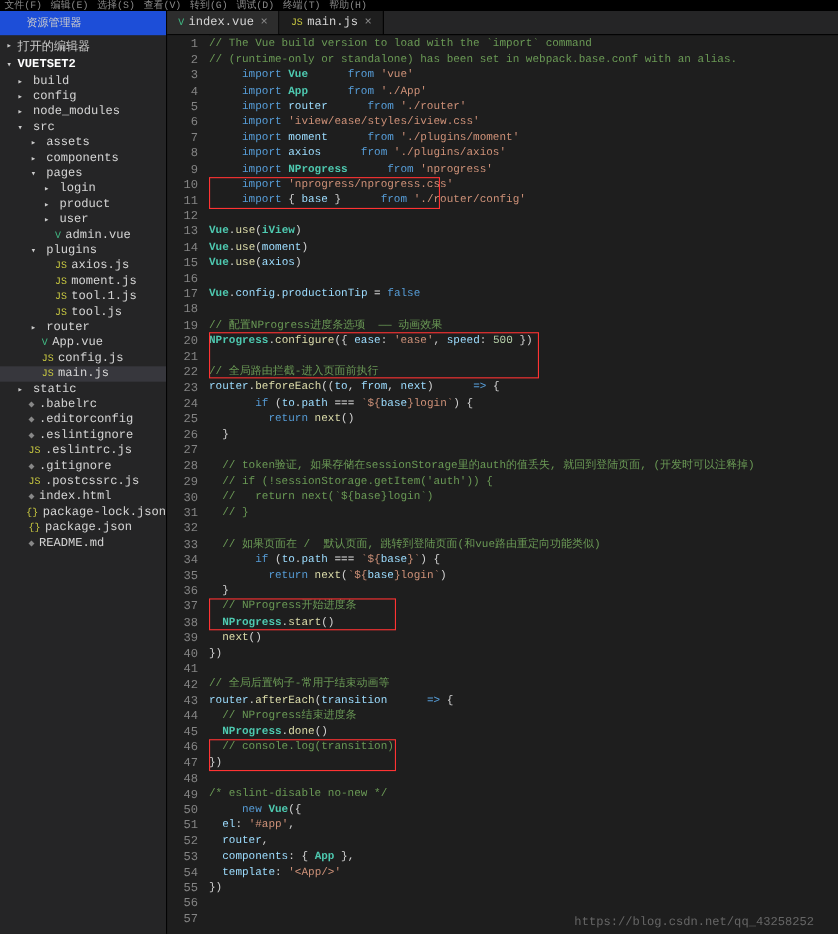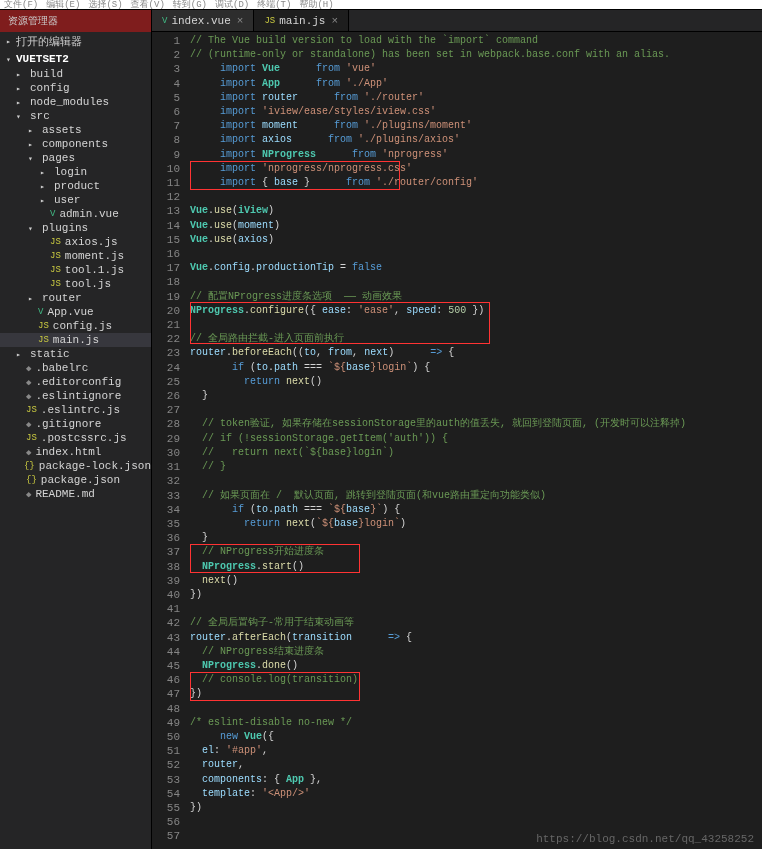--- a/index.html
+++ b/index.html
@@ -7,42 +7,42 @@
       font-family: Consolas, 'Courier New', monospace;
       font-size: 12px;
       background: #1e1e1e;
       color: #d4d4d4;
       width: 762px;
       height: 849px;
       overflow: hidden;
     }
     .menubar {
       height: 10px;
-      background: #ffffff;
+      background: #000000;
       border-bottom: 1px solid #000;
       display: flex;
       align-items: center;
       padding: 0 4px;
       font-size: 9px;
       color: #888;
     }
     .menubar span { margin-right: 8px; }
     .container { display: flex; height: calc(100% - 10px); }
     .sidebar {
       width: 152px;
       background: #252526;
       border-right: 1px solid #000;
       overflow-y: auto;
       font-size: 11px;
     }
     .sidebar-header {
-      padding: 4px 8px;
+      padding: 4px 24px;
       color: #ccc;
       font-size: 10px;
-      background: #7f1d1d;
+      background: #1d4ed8;
     }
     .sidebar-section {
       padding: 2px 6px;
       color: #ccc;
       cursor: pointer;
       display: flex;
       align-items: center;
     }
     .sidebar-section.title {
       color: #fff;
@@ -118,21 +118,21 @@
     .c-const { color: #569cd6; }
     .c-var { color: #9cdcfe; }
     .hlbox {
       position: absolute;
       border: 1.5px solid #ff3333;
       pointer-events: none;
     }
     .watermark {
       position: absolute;
       bottom: 4px;
-      right: 8px;
+      right: 22px;
       color: #666;
       font-size: 11px;
     }
   </style>
 </head>
 <body>
 
 <div class="menubar">
     <span>文件(F)</span>
     <span>编辑(E)</span>

